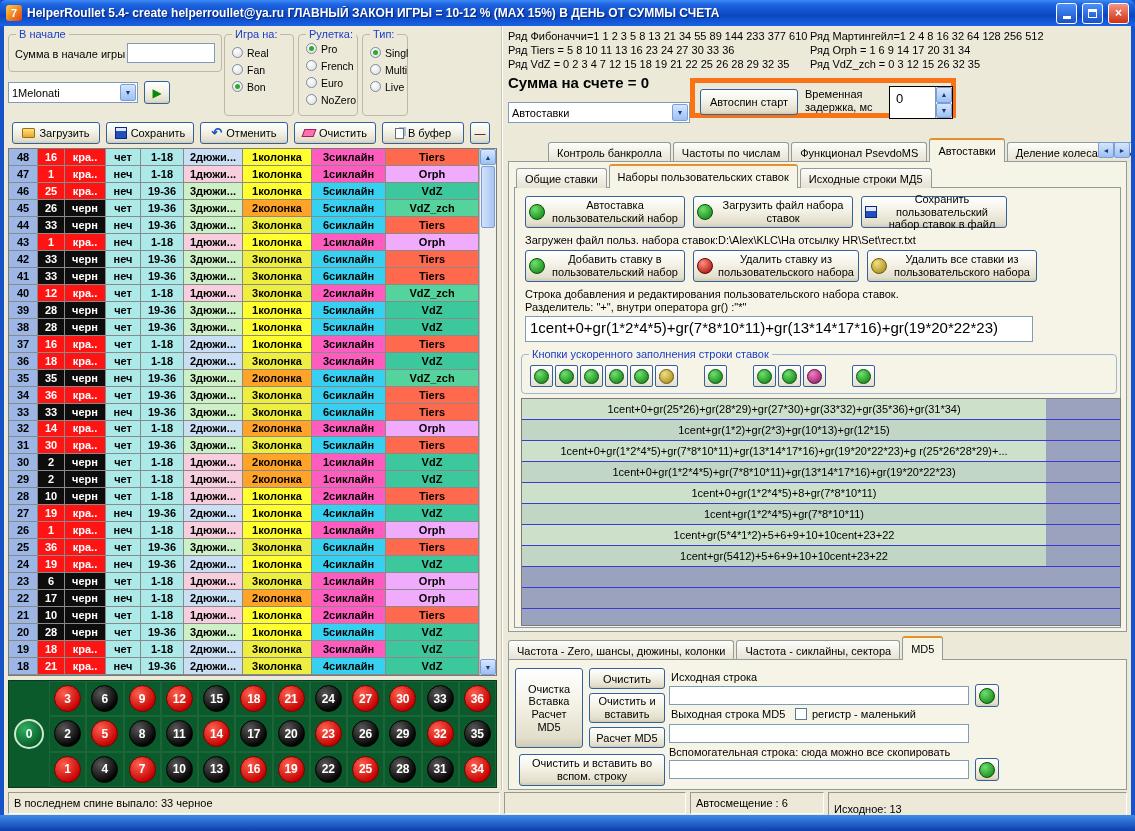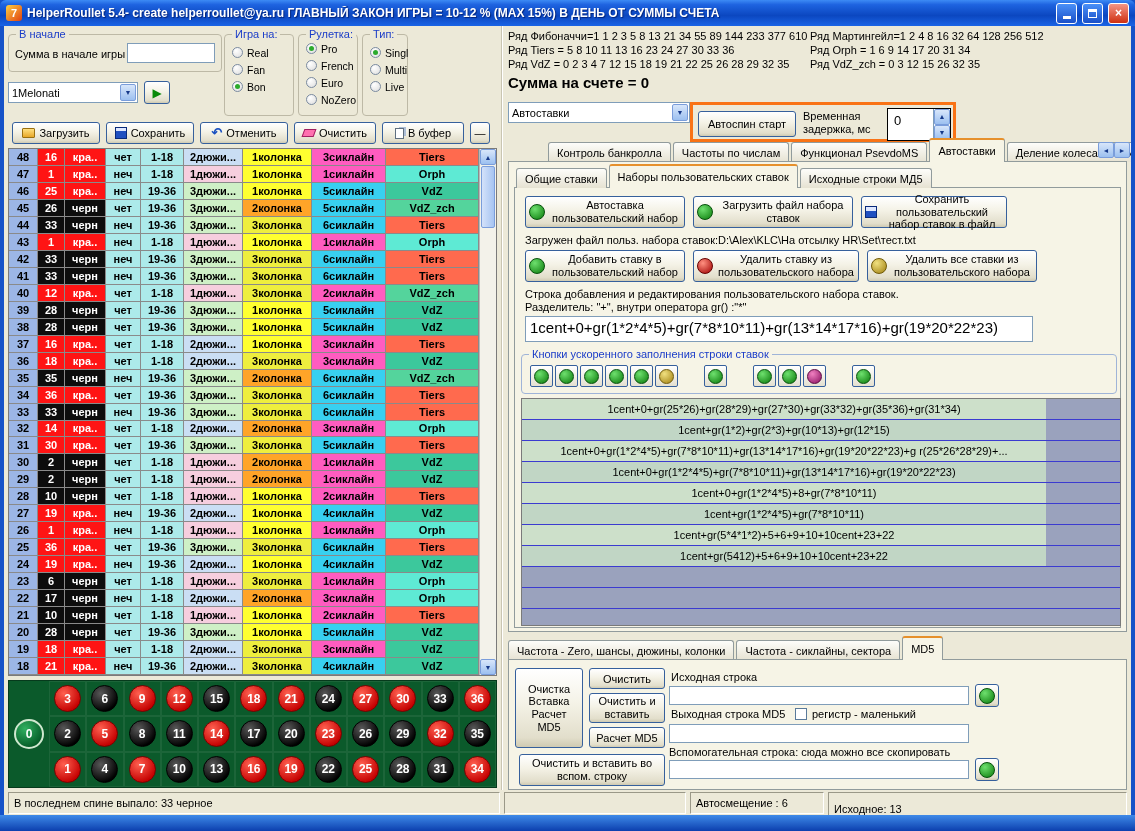--- a/index.html
+++ b/index.html
@@ -30,21 +30,21 @@
     border:1px solid #7a9ddb;border-radius:2px;display:flex;align-items:center;justify-content:center;font-size:7px;color:#16398a;}
   .group{position:absolute;border:1px solid #bdb9a6;border-radius:4px;}
   .gcap{position:absolute;top:-7px;left:7px;background:#ece9d8;color:#1a3cc8;padding:0 3px;font-size:11px;white-space:nowrap;}
   .lbl{position:absolute;font-size:11px;white-space:nowrap;}
   .radio{display:flex;align-items:center;gap:4px;height:15px;margin:2px 0 0 7px;}
   .rdot{width:11px;height:11px;border:1px solid #7b8ba0;border-radius:50%;background:radial-gradient(circle at 35% 30%,#fff,#dcdcdc);
     display:flex;align-items:center;justify-content:center;flex:0 0 auto;}
   .rdotin{width:5px;height:5px;border-radius:50%;background:#2cab2c;}
   .rlab{font-size:10.5px;white-space:nowrap;}
   .chk{position:absolute;width:12px;height:12px;border:1px solid #5a7a9a;background:#fff;}
-  .panelbox{position:absolute;border:3px solid #f97316;margin-top:24px;}
+  .panelbox{position:absolute;border:5px solid #f97316;}
   .sunk{position:absolute;border:1px solid;border-color:#9a9888 #ffffff #ffffff #9a9888;background:#ece9d8;
     display:flex;align-items:center;padding-left:5px;font-size:11px;white-space:nowrap;overflow:hidden;}
   
   .tabs{position:absolute;display:flex;align-items:flex-end;gap:2px;}
   .tab{border:1px solid #919b9c;border-bottom:none;border-radius:3px 3px 0 0;padding:0 8px;height:20px;
     background:linear-gradient(180deg,#fdfdfa,#e6e2d2);display:flex;align-items:center;font-size:11px;white-space:nowrap;}
   .tab.active{background:#f6f4e6;height:24px;border-top:2px solid #e6902c;position:relative;z-index:3;}
   .tabpanel{position:absolute;border:1px solid #919b9c;background:#f6f4e6;}
   
   .ic{display:inline-block;flex:0 0 auto;}
@@ -71,21 +71,21 @@
   .trow{flex:1;display:grid;grid-template-columns:29px 27px 41px 35px 43px 59px 69px 74px 1fr;}
   .tcell{border-right:1px solid #8a8a8a;border-bottom:1px solid #8a8a8a;font-weight:bold;font-size:11px;
     display:flex;align-items:center;justify-content:center;overflow:hidden;white-space:nowrap;}
   .idx{background:#9cb6e6;}
   .red{background:#ff1414;color:#fff;}
   .blk{background:#0d0d0d;color:#fff;}
   .par{background:#aceaea;}
   .d1{background:#f6cede;}.d2{background:#cadef4;}.d3{background:#cef0c6;}
   .k1{background:#ffff30;}.k2{background:#ffa428;}.k3{background:#eeee3e;}
   .pink{background:#ff5cc0;}.cyan{background:#38d0f0;}
-  .tiers{background:#ff6a4e;}.orph{background:#5eead4;}.vdz{background:#3cc89c;}.vdzz{background:#54d49c;}
+  .tiers{background:#ff6a4e;}.orph{background:#f0abfc;}.vdz{background:#3cc89c;}.vdzz{background:#54d49c;}
   .vsb{position:absolute;top:0;right:0;width:17px;height:100%;background:#f3f2ea;border-left:1px solid #b8b8b8;}
   .sb-btn{position:absolute;left:0;width:16px;height:16px;background:linear-gradient(180deg,#d8e6fa,#9cc0f0);
     border:1px solid #7a9ddb;border-radius:2px;display:flex;align-items:center;justify-content:center;font-size:7px;color:#16398a;}
   .sb-thumb{position:absolute;left:1px;top:17px;width:14px;height:62px;background:linear-gradient(90deg,#d4e2fa,#a6c4f2);
     border:1px solid #7a9ddb;border-radius:2px;}
   
   #board{position:absolute;left:4px;top:654px;width:489px;height:108px;background:#0b5a2b;border:1px solid #063a1c;display:flex;}
   .zero-col{width:40px;display:flex;align-items:center;justify-content:center;}
   #board-grid{flex:1;display:grid;grid-template-columns:repeat(12,1fr);grid-template-rows:repeat(3,1fr);}
   .bcell{display:flex;align-items:center;justify-content:center;border:1px solid rgba(255,255,255,0.07);}

